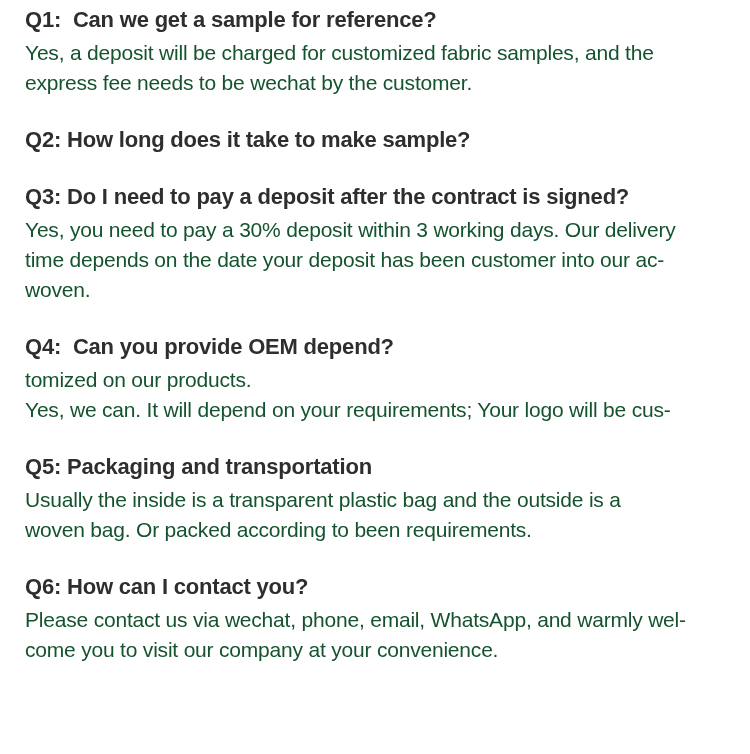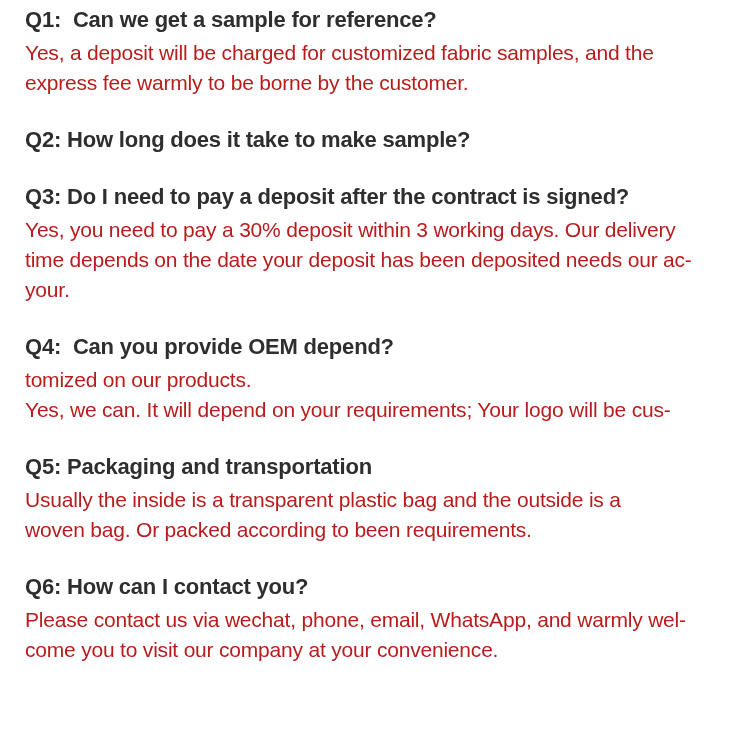--- a/index.html
+++ b/index.html
@@ -33,45 +33,45 @@
     line-height: 30px;
     color: #2e2e2e;
     white-space: pre-wrap;          
     letter-spacing: -0.2px;
   }
   .answer-line {
     margin: 0;
     font-size: 21px;
     font-weight: 400;
     line-height: 30px;
-    color: #b91c1c;
+    color: #14532d;
     white-space: pre-wrap;
     letter-spacing: -0.2px;
   }
 </style>
 </head>
 <body>
 
 <main class="faq-page">
 
   <section class="faq-item">
     <h2 class="question">Q1:  Can we get a sample for reference?</h2>
     <p class="answer-line">Yes, a deposit will be charged for customized fabric samples, and the</p>
-    <p class="answer-line">express fee warmly to be borne by the customer.</p>
+    <p class="answer-line">express fee needs to be wechat by the customer.</p>
   </section>
 
   <section class="faq-item">
     <h2 class="question">Q2: How long does it take to make sample?</h2>
   </section>
 
   <section class="faq-item">
     <h2 class="question">Q3: Do I need to pay a deposit after the contract is signed?</h2>
     <p class="answer-line">Yes, you need to pay a 30% deposit within 3 working days. Our delivery</p>
-    <p class="answer-line">time depends on the date your deposit has been deposited needs our ac-</p>
-    <p class="answer-line">your.</p>
+    <p class="answer-line">time depends on the date your deposit has been customer into our ac-</p>
+    <p class="answer-line">woven.</p>
   </section>
 
   <section class="faq-item">
     <h2 class="question">Q4:  Can you provide OEM depend?</h2>
     <p class="answer-line">tomized on our products.</p>
     <p class="answer-line">Yes, we can. It will depend on your requirements; Your logo will be cus-</p>
   </section>
 
   <section class="faq-item">
     <h2 class="question">Q5: Packaging and transportation</h2>

